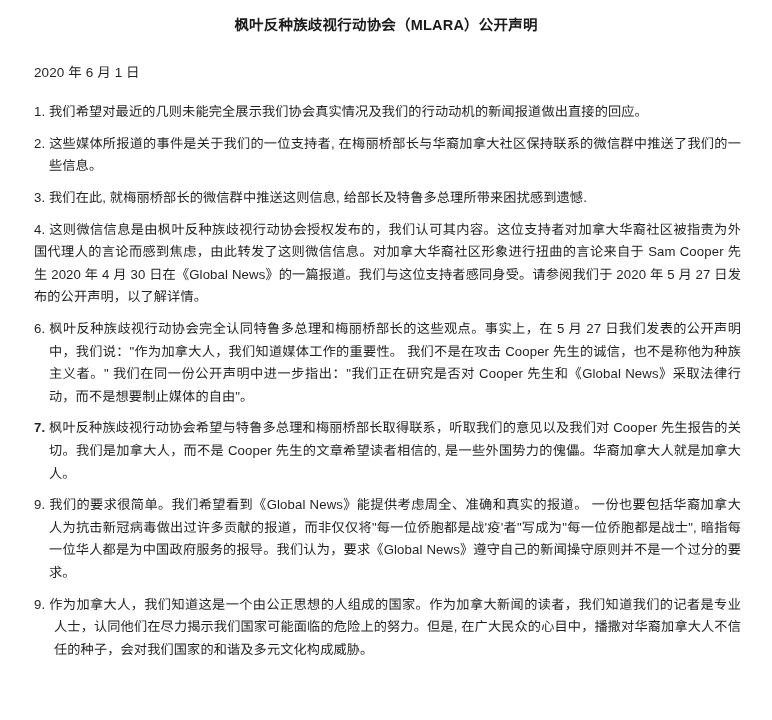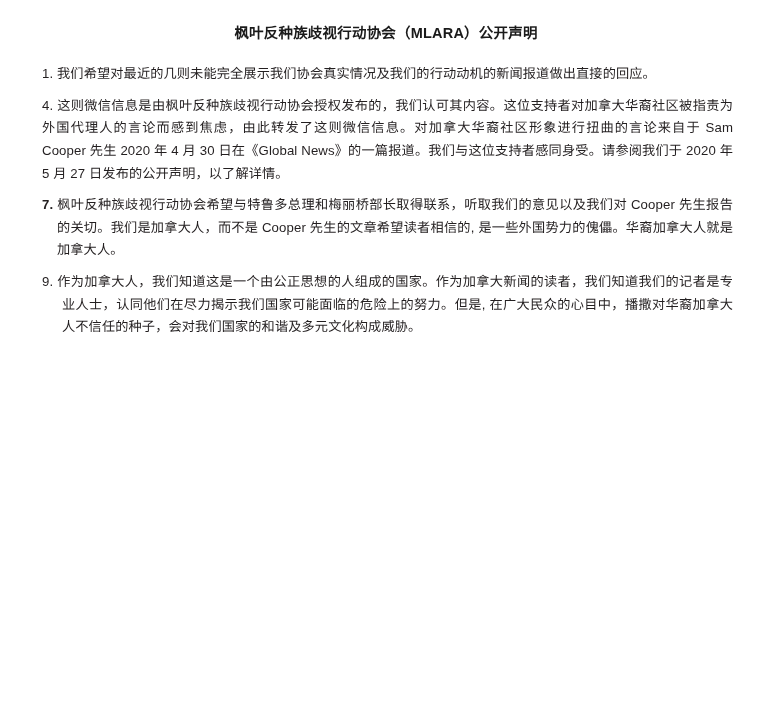--- a/index.html
+++ b/index.html
@@ -15,21 +15,21 @@
     font-family: "Liberation Sans", "DejaVu Sans", sans-serif;
     color: #231f20;
     -webkit-font-smoothing: antialiased;
   }
   .page {
     position: relative;
     width: 772px;
     height: 720px;
     background: #ffffff;
     box-sizing: border-box;
-    padding: 12px;
+    padding: 4px;
   }
   .doc-title {
     text-align: center;
     font-size: 14.5px;
     font-weight: bold;
     color: #1a1a1a;
     letter-spacing: 0.2px;
     margin: 0;
     padding: 11px 60px 0 60px;
     line-height: 1.4;
@@ -74,43 +74,60 @@
     font-weight: bold;
   }
 </style>
 </head>
 <body>
 
 <div class="page">
 
   <h1 class="doc-title">枫叶反种族歧视行动协会（MLARA）公开声明</h1>
 
+  <div class="date-line">2020 年 6 月 1 日</div>
 
   <div class="body-block">
 
     <p class="para hang">
       <span class="num">1.</span>
       <span>我们希望对最近的几则未能完全展示我们协会真实情况及我们的行动动机的新闻报道做出直接的回应。</span>
     </p>
 
+    <p class="para hang">
+      <span class="num">2.</span>
+      <span>这些媒体所报道的事件是关于我们的一位支持者, 在梅丽桥部长与华裔加拿大社区保持联系的微信群中推送了我们的一些信息。</span>
+    </p>
 
+    <p class="para hang">
+      <span class="num">3.</span>
+      <span>我们在此, 就梅丽桥部长的微信群中推送这则信息, 给部长及特鲁多总理所带来困扰感到遗憾.</span>
+    </p>
 
     <p class="para">
       <span class="num">4.</span>
       <span>这则微信信息是由枫叶反种族歧视行动协会授权发布的，我们认可其内容。这位支持者对加拿大华裔社区被指责为外国代理人的言论而感到焦虑，由此转发了这则微信信息。对加拿大华裔社区形象进行扭曲的言论来自于 Sam Cooper 先生 2020 年 4 月 30 日在《Global News》的一篇报道。我们与这位支持者感同身受。请参阅我们于 2020 年 5 月 27 日发布的公开声明，以了解详情。</span>
     </p>
 
 
+    <p class="para hang">
+      <span class="num">6.</span>
+      <span>枫叶反种族歧视行动协会完全认同特鲁多总理和梅丽桥部长的这些观点。事实上，在 5 月 27 日我们发表的公开声明中，我们说："作为加拿大人，我们知道媒体工作的重要性。 我们不是在攻击 Cooper 先生的诚信，也不是称他为种族主义者。" 我们在同一份公开声明中进一步指出："我们正在研究是否对 Cooper 先生和《Global News》采取法律行动，而不是想要制止媒体的自由"。</span>
+    </p>
 
     <p class="para hang">
       <span class="num b">7.</span>
       <span>枫叶反种族歧视行动协会希望与特鲁多总理和梅丽桥部长取得联系，听取我们的意见以及我们对 Cooper 先生报告的关切。我们是加拿大人，而不是 Cooper 先生的文章希望读者相信的, 是一些外国势力的傀儡。华裔加拿大人就是加拿大人。</span>
     </p>
 
 
+    <p class="para hang">
+      <span class="num">9.</span>
+      <span>我们的要求很简单。我们希望看到《Global News》能提供考虑周全、准确和真实的报道。 一份也要包括华裔加拿大人为抗击新冠病毒做出过许多贡献的报道，而非仅仅将"每一位侨胞都是战'疫'者"写成为"每一位侨胞都是战士", 暗指每一位华人都是为中国政府服务的报导。我们认为，要求《Global News》遵守自己的新闻操守原则并不是一个过分的要求。</span>
+    </p>
 
     <p class="para hang-wide compact">
       <span class="num">9.</span>
       <span>作为加拿大人，我们知道这是一个由公正思想的人组成的国家。作为加拿大新闻的读者，我们知道我们的记者是专业人士，认同他们在尽力揭示我们国家可能面临的危险上的努力。但是, 在广大民众的心目中，播撒对华裔加拿大人不信任的种子，会对我们国家的和谐及多元文化构成威胁。</span>
     </p>
 
   </div>
 </div>
 
 </body></html>

